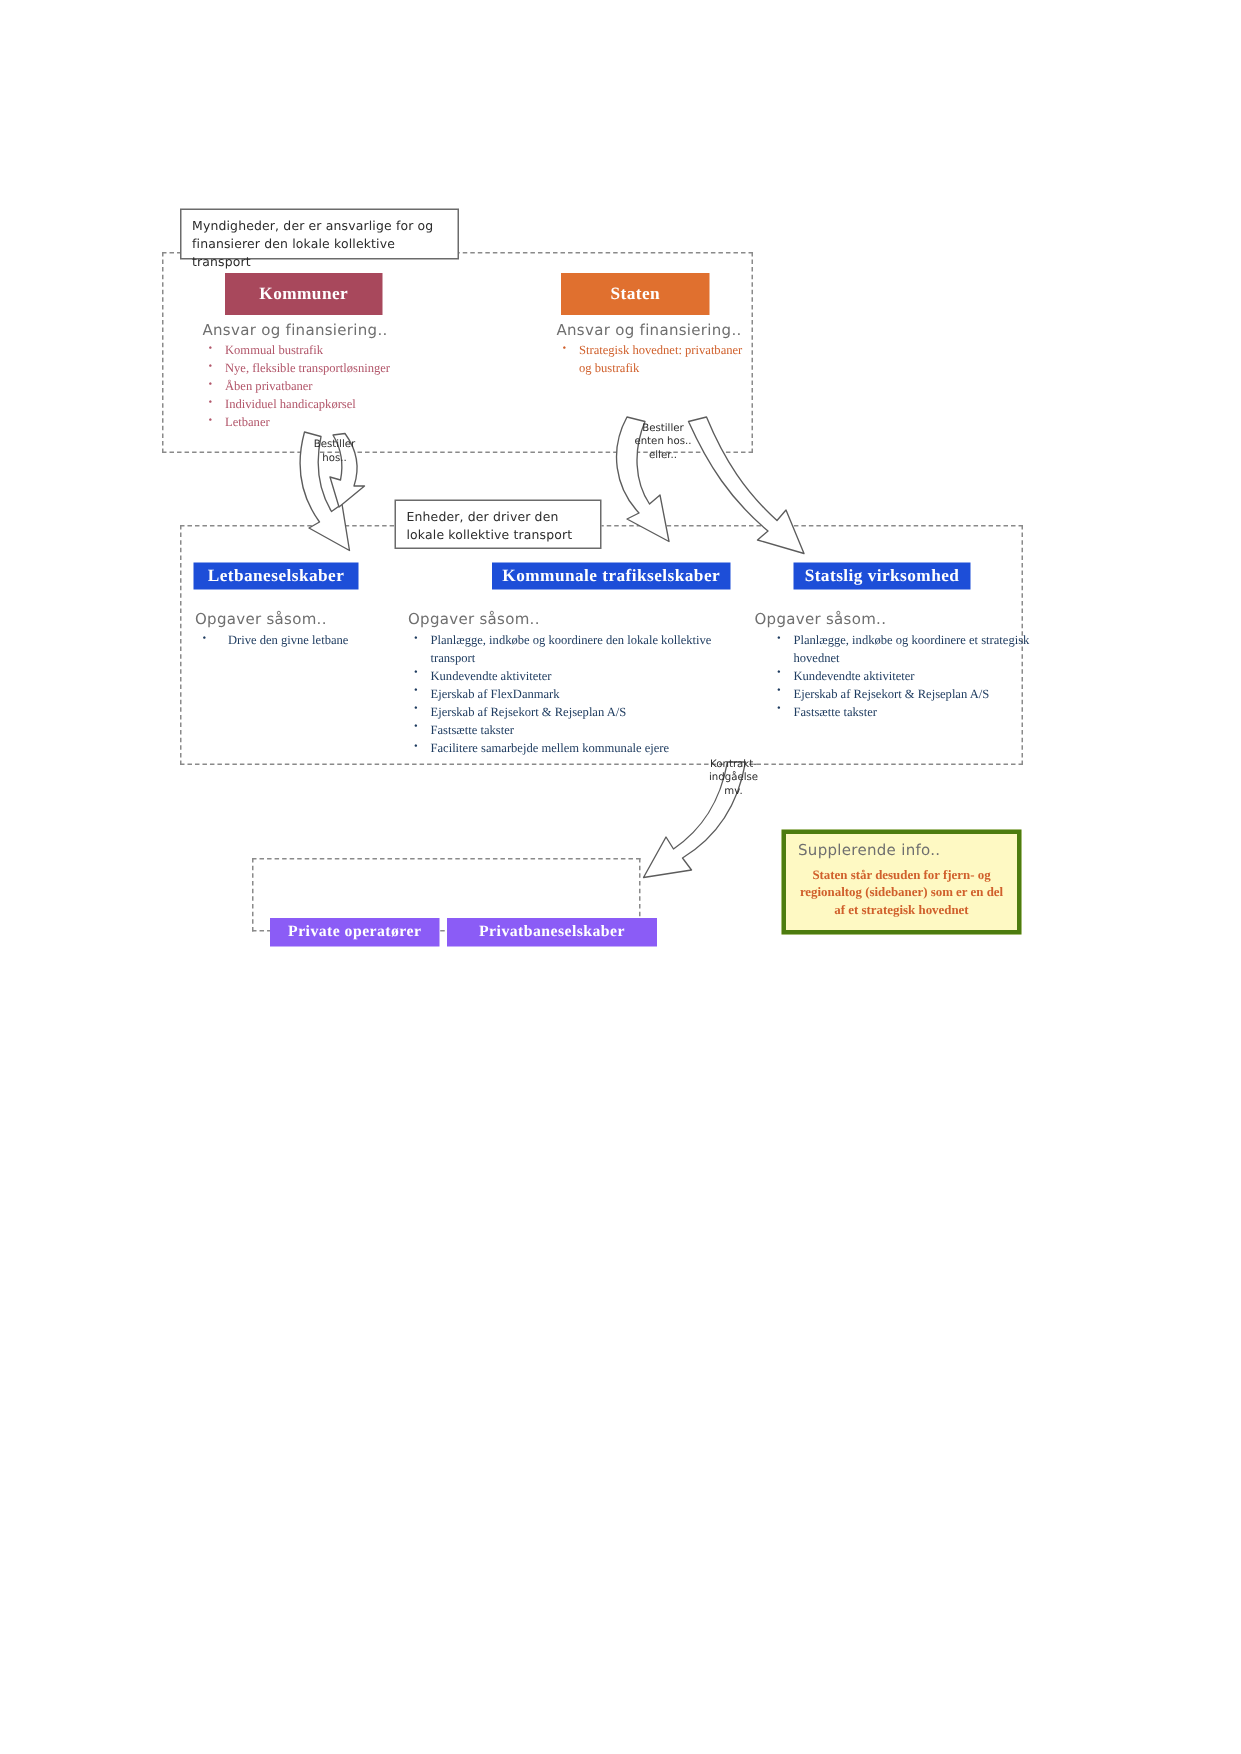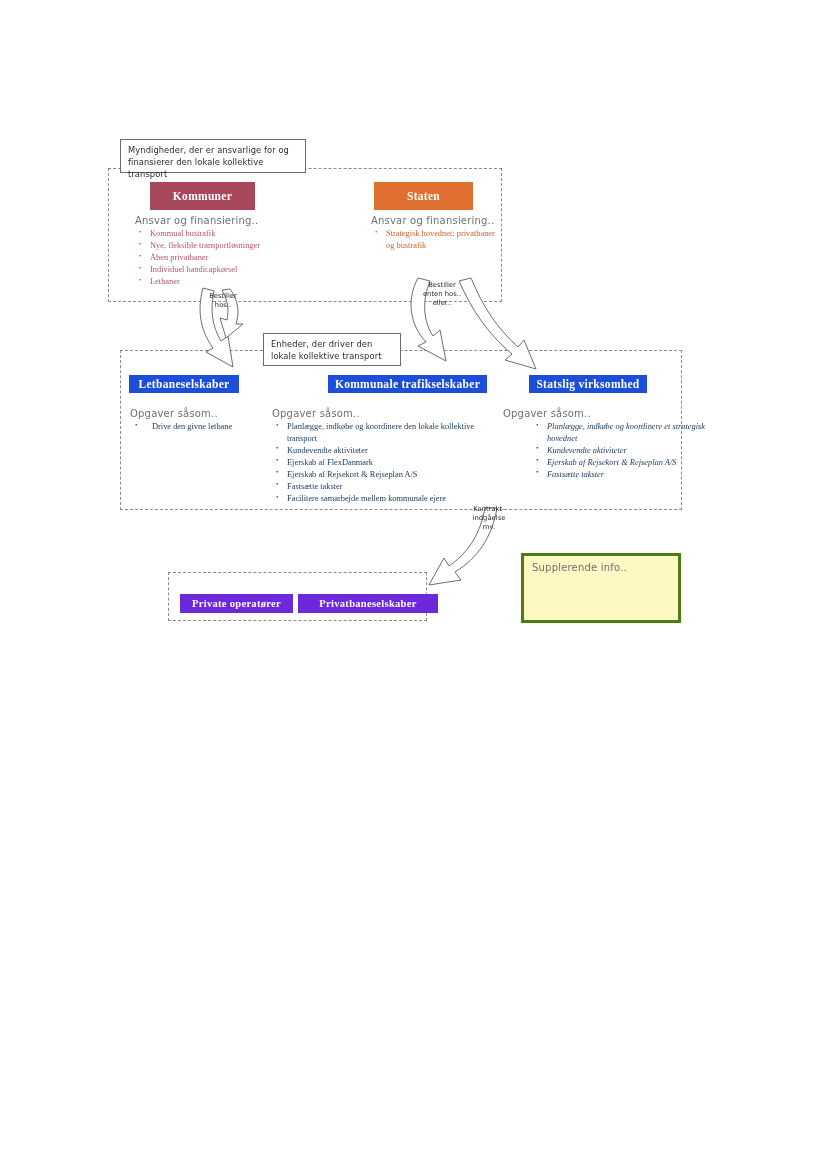--- a/index.html
+++ b/index.html
@@ -53,23 +53,24 @@
     font-weight: bold;
     font-family: "Liberation Serif", serif;
     font-size: 11.5px;
     letter-spacing: 0.3px;
     z-index: 20;
   }
   .pill.maroon { background: #a8485c; }
   .pill.orange { background: #e0702f; }
   .pill.navy   { background: #1d4ed8; }
   .pill.lightblue {
-    background: #6d28d9;
+    background: #8b5cf6;
     color: #ffffff;
     font-size: 10.5px;
+    margin-top: 18px;
   }
 
   
   .lead {
     font-family: "DejaVu Sans", sans-serif;
     font-size: 10px;
     color: #6f6f6f;
     letter-spacing: 0.2px;
   }
 
@@ -205,34 +206,35 @@
     <li>Planlægge, indkøbe og koordinere den lokale kollektive transport</li>
     <li>Kundevendte aktiviteter</li>
     <li>Ejerskab af FlexDanmark</li>
     <li>Ejerskab af Rejsekort &amp; Rejseplan A/S</li>
     <li>Fastsætte takster</li>
     <li>Facilitere samarbejde mellem kommunale ejere</li>
   </ul>
 
   <div class="abs pill navy" style="left:529px; top:375px; width:118px; height:18px;">Statslig virksomhed</div>
   <div class="abs lead" style="left:503px; top:408px; width:160px;">Opgaver såsom..</div>
-  <ul class="abs blist navy" style="left:534px; top:421px; width:175px;font-style:italic;">
+  <ul class="abs blist navy" style="left:516px; top:421px; width:175px;">
     <li>Planlægge, indkøbe og koordinere et strategisk hovednet</li>
     <li>Kundevendte aktiviteter</li>
     <li>Ejerskab af Rejsekort &amp; Rejseplan A/S</li>
     <li>Fastsætte takster</li>
   </ul>
 
   <div class="arrow-label" style="left:467px; top:505px; width:44px;">Kontrakt-
 indgåelse
 mv.</div>
 
   <div class="abs zone" style="left:168px; top:572px; width:259px; height:49px;"></div>
 
 
   <div class="abs pill lightblue" style="left:180px; top:594px; width:113px; height:19px;">Private operatører</div>
   <div class="abs pill lightblue" style="left:298px; top:594px; width:140px; height:19px;">Privatbaneselskaber</div>
 
   <div class="abs info-box" style="left:521px; top:553px; width:160px; height:70px; padding:6px 8px;">
     <div class="lead" style="margin-bottom:5px;">Supplerende info..</div>
+    <div class="info-body">Staten står desuden for fjern- og regionaltog (sidebaner) som er en del af et strategisk hovednet</div>
   </div>
 
 </div>
 
 </body></html>

